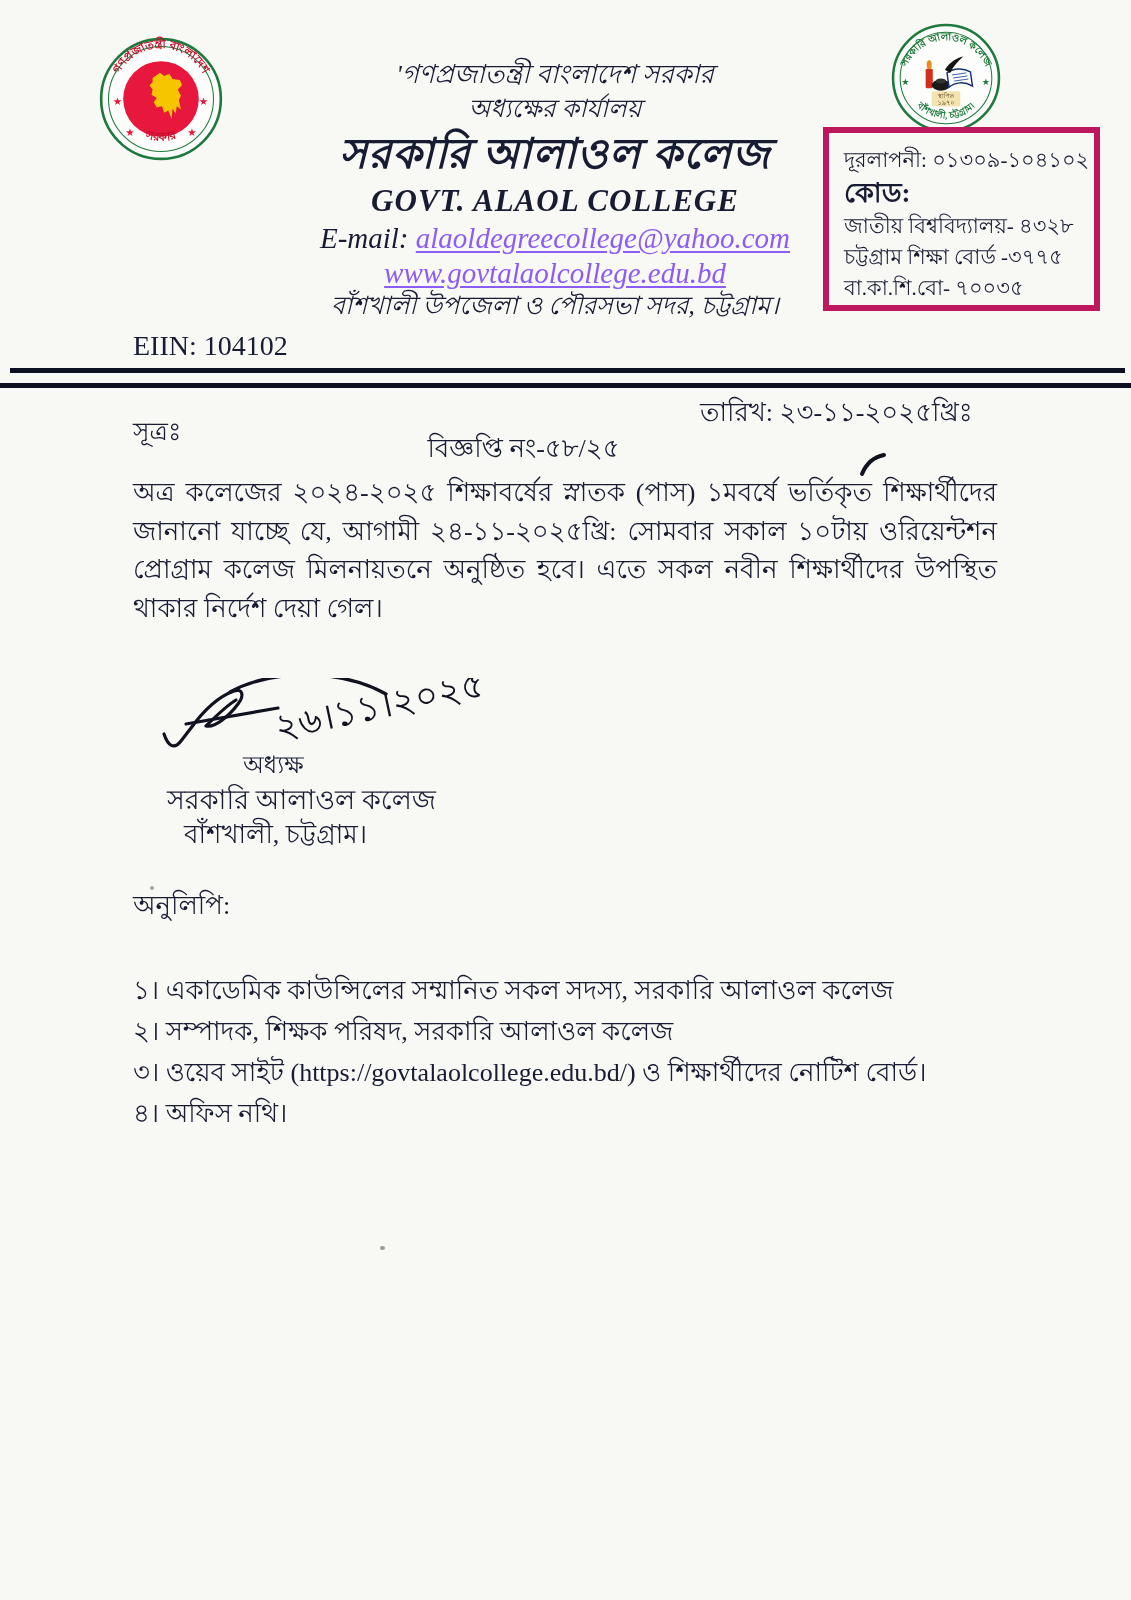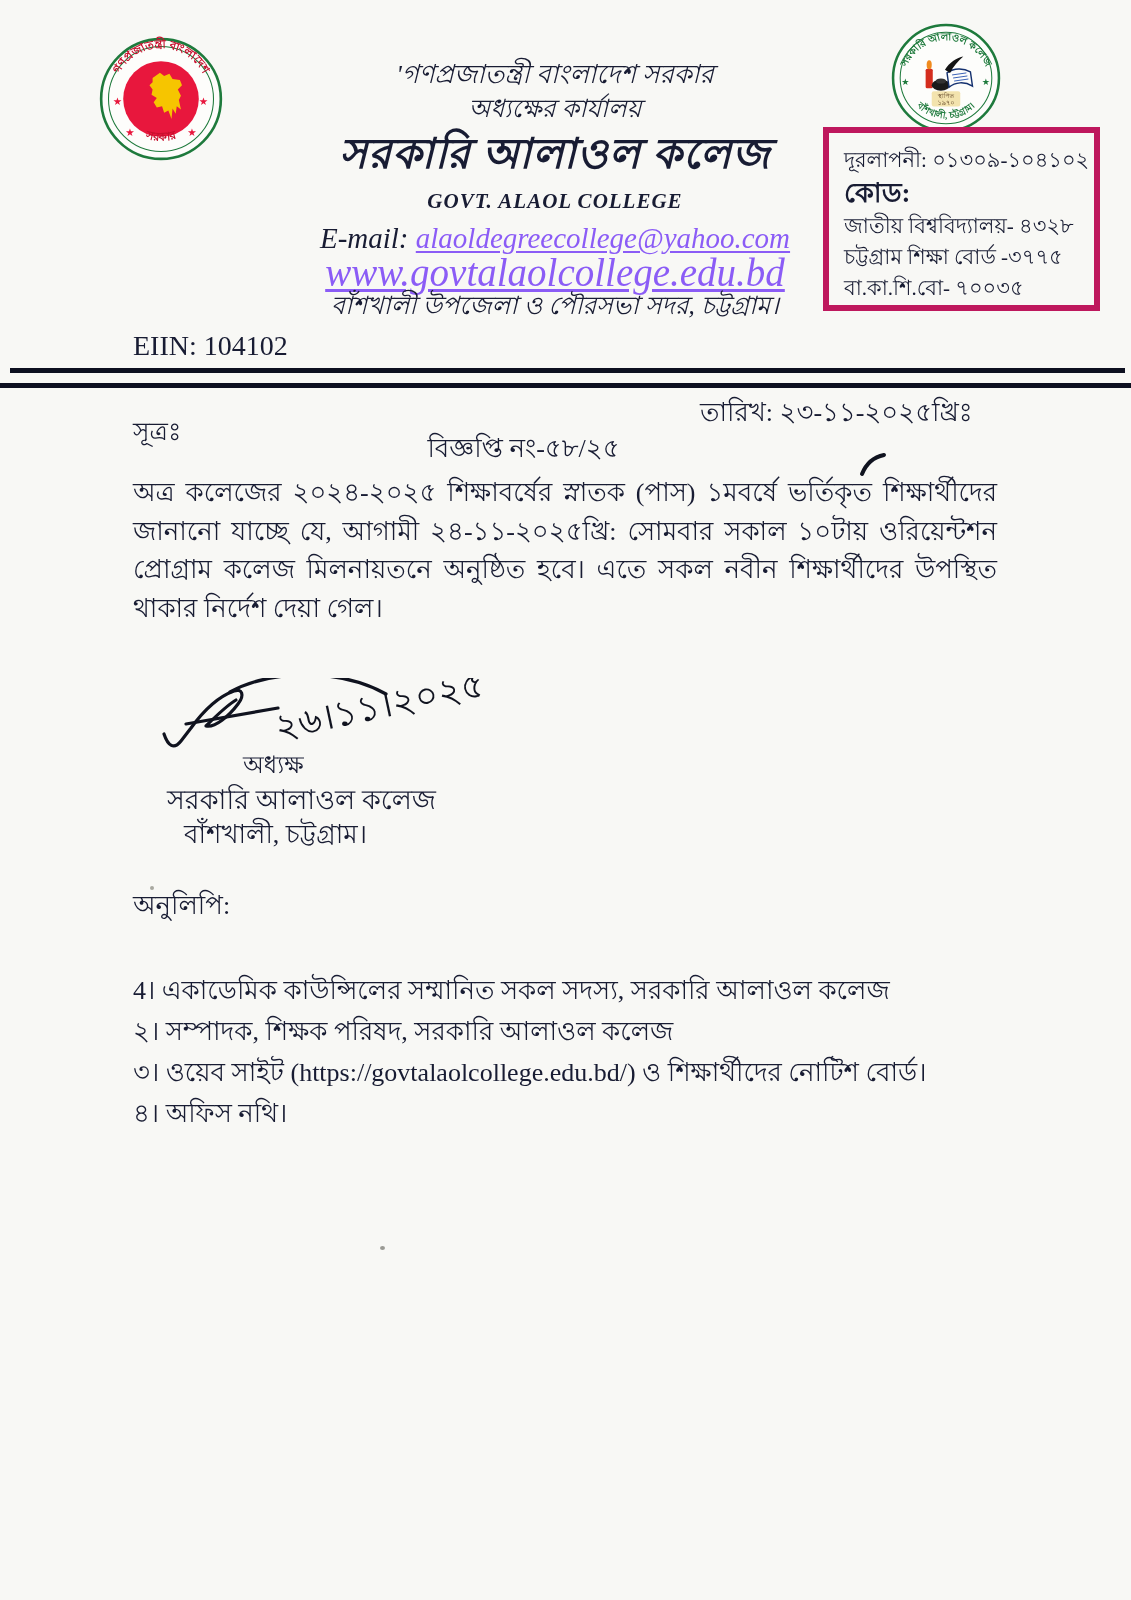--- a/index.html
+++ b/index.html
@@ -8,24 +8,24 @@
     background:#f8f8f5;overflow:hidden;
     font-family:"Liberation Serif","DejaVu Serif",serif;
     color:#181c33;
   }
   .abs{position:absolute;}
   
   .hdr-center{left:225px;top:58px;width:660px;text-align:center;font-style:italic;}
   .hdr-line1{font-size:26px;line-height:34px;}
   .hdr-line2{font-size:25px;line-height:34px;}
   .hdr-college-bn{font-size:42px;font-weight:bold;line-height:56px;letter-spacing:1px;}
-  .hdr-college-en{font-size:21px;font-weight:bold;line-height:38px;letter-spacing:1px;}
+  .hdr-college-en{font-size:31px;font-weight:bold;line-height:38px;letter-spacing:1px;}
   .hdr-email{font-size:29px;line-height:36px;}
   .link{color:#8b5cf6;text-decoration:underline;text-underline-offset:3px;}
-  .hdr-web{font-size:39px;line-height:34px;font-weight:500;}
+  .hdr-web{font-size:29px;line-height:34px;font-weight:500;}
   .hdr-address{font-size:25px;line-height:32px;}
   .eiin{left:133px;top:330px;font-size:28px;}
   
   .info-box{
     left:823px;top:127px;width:250px;height:140px;
     border:6px solid #be185d;padding:12px 0 20px 15px;
     background:transparent;
   }
   .info-phone{font-size:21px;line-height:30px;}
   .info-code{font-size:27px;font-weight:bold;line-height:36px;}
@@ -162,21 +162,21 @@
     </g>
     <text transform="translate(120,62) rotate(-12)" font-size="36" fill="#10131f" font-family="'Liberation Serif',serif">২৬।১১।২০২৫</text>
   </svg>
 
   <div class="abs sig-title">অধ্যক্ষ</div>
   <div class="abs sig-line1">সরকারি আলাওল কলেজ</div>
   <div class="abs sig-line2">বাঁশখালী, চট্টগ্রাম।</div>
 
   <div class="abs copies-label">অনুলিপি:</div>
   <div class="abs copies-list">
-    <div class="copy-item">4। একাডেমিক কাউন্সিলের সম্মানিত সকল সদস্য, সরকারি আলাওল কলেজ</div>
+    <div class="copy-item">১। একাডেমিক কাউন্সিলের সম্মানিত সকল সদস্য, সরকারি আলাওল কলেজ</div>
     <div class="copy-item">২। সম্পাদক, শিক্ষক পরিষদ, সরকারি আলাওল কলেজ</div>
     <div class="copy-item">৩। ওয়েব সাইট (https://govtalaolcollege.edu.bd/) ও শিক্ষার্থীদের নোটিশ বোর্ড।</div>
     <div class="copy-item">৪। অফিস নথি।</div>
   </div>
 
   <div class="abs speck1"></div>
   <div class="abs speck2"></div>
 
 </div>
 

